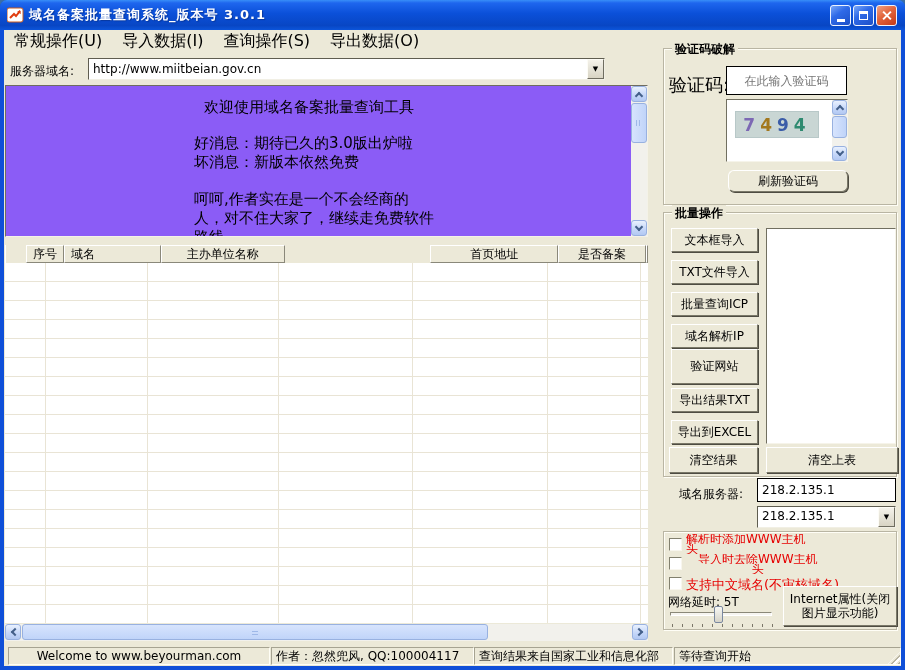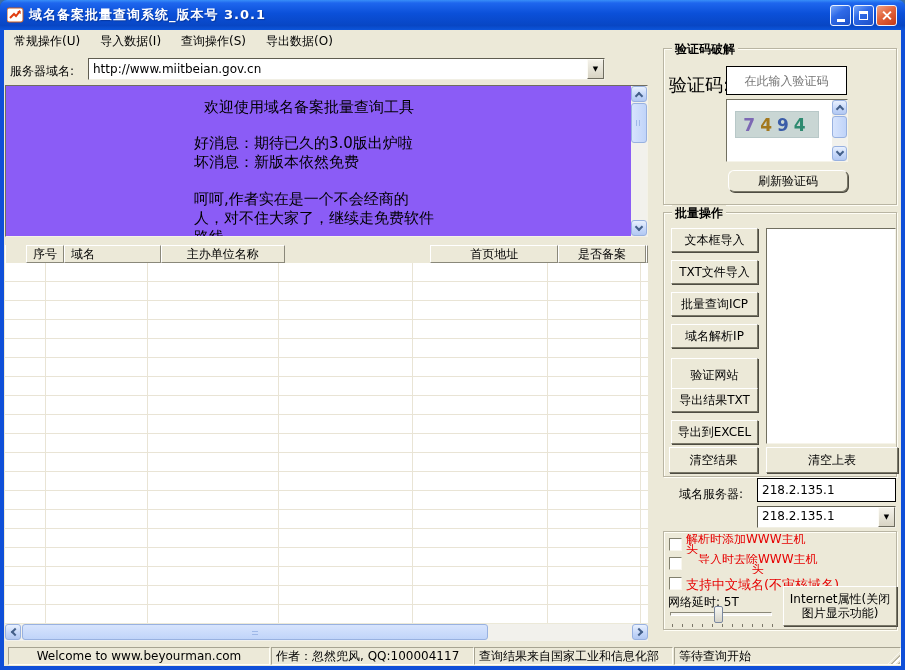--- a/index.html
+++ b/index.html
@@ -26,21 +26,21 @@
   .glyph-x { position:relative; width:11px; height:11px; }
   .glyph-x::before,.glyph-x::after { content:""; position:absolute; left:5px; top:0;
     width:2px; height:11px; background:#fff; }
   .glyph-x::before { transform:rotate(45deg); }
   .glyph-x::after  { transform:rotate(-45deg); }
 
   
   .client { position:absolute; left:4px; top:30px; width:897px; height:636px; background:#ece9d8; }
 
   .menubar { position:absolute; left:4px; top:30px; width:897px; height:22px;
-    background:#ece9d8; display:flex; align-items:center; font-size:12px; color:#000; }
+    background:#ece9d8; display:flex; align-items:center; font-size:16px; color:#000; }
   .menu-item { padding:2px 10px; }
 
   
   .btn3d { background:#ece9d8; font-size:12px; color:#000; text-align:center;
     border:1px solid; border-color:#ffffff #7a7868 #7a7868 #ffffff;
     box-shadow:1px 1px 0 #4e4c42; display:flex; align-items:center; justify-content:center; }
   .sunken { border:1px solid; border-color:#716f60 #f6f4ea #f6f4ea #716f60; background:#fff; }
   .blackline { border:1px solid #000; background:#fff; }
   .groupbox { position:absolute; border:1px solid #b9b5a3;
     box-shadow:inset 1px 1px 0 #fffef6, 1px 1px 0 #fffef6; }
@@ -222,21 +222,21 @@
     </div>
     <div class="btn3d" style="position:absolute;left:64px;top:121px;width:120px;height:22px;border-radius:6px;">刷新验证码</div>
   </div>
 
   <div class="groupbox" style="left:663px;top:212px;width:234px;height:265px;">
     <span class="grouptitle">批量操作</span>
     <div class="btn3d" style="position:absolute;left:7px;top:15px;width:87px;height:24px;">文本框导入</div>
     <div class="btn3d" style="position:absolute;left:7px;top:47px;width:87px;height:24px;text-align:center;">TXT文件导入</div>
     <div class="btn3d" style="position:absolute;left:7px;top:79px;width:87px;height:24px;">批量查询ICP</div>
     <div class="btn3d" style="position:absolute;left:7px;top:111px;width:87px;height:24px;">域名解析IP</div>
-    <div class="btn3d" style="position:absolute;left:7px;top:145px;width:87px;height:35px;">验证网站</div>
+    <div class="btn3d" style="position:absolute;left:7px;top:136px;width:87px;height:35px;">验证网站</div>
     <div class="btn3d" style="position:absolute;left:7px;top:175px;width:87px;height:24px;">导出结果TXT</div>
     <div class="btn3d" style="position:absolute;left:7px;top:207px;width:87px;height:24px;">导出到EXCEL</div>
     <div class="sunken" style="position:absolute;left:102px;top:15px;width:130px;height:216px;"></div>
     <div class="btn3d" style="position:absolute;left:5px;top:234px;width:89px;height:26px;">清空结果</div>
     <div class="btn3d" style="position:absolute;left:102px;top:234px;width:132px;height:26px;">清空上表</div>
   </div>
 
   <div class="small" style="position:absolute;left:679px;top:486px;">域名服务器:</div>
   <input class="blackline" style="position: absolute; left: 757px; top: 478px; width: 139px; height: 24px; font-size: 12px; padding: 2px 4px; outline: 0px;" value="218.2.135.1">
   <div class="combo" style="left:757px;top:506px;width:139px;height:22px;">

